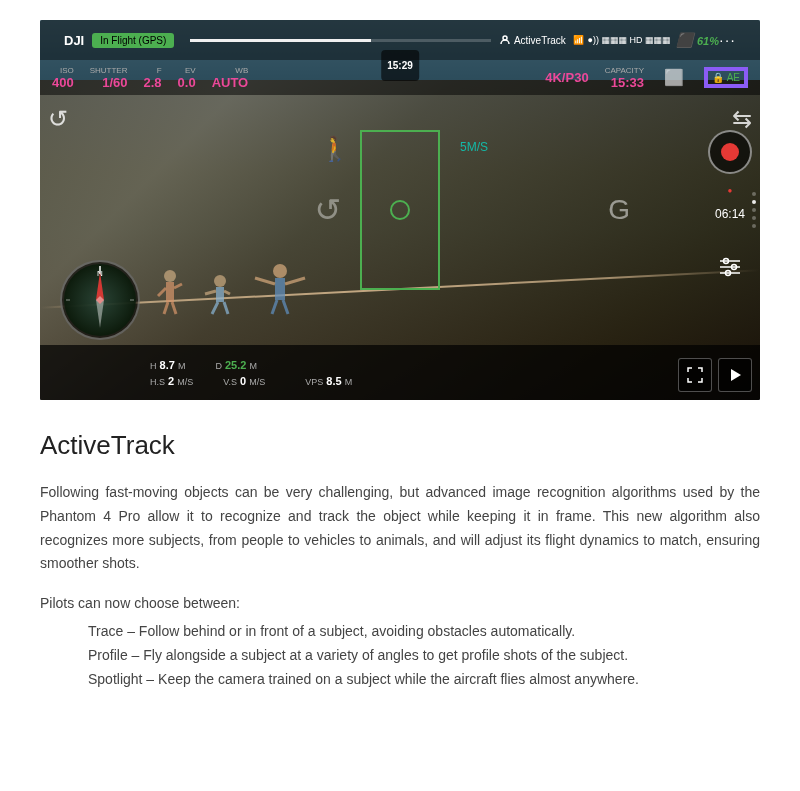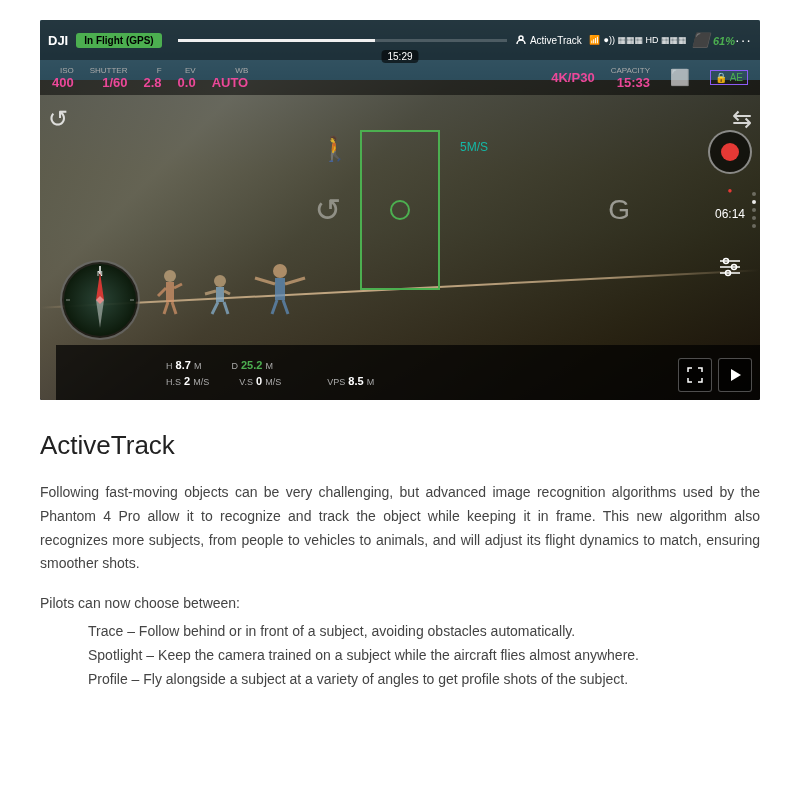--- a/index.html
+++ b/index.html
@@ -53,40 +53,40 @@
     }
 
     
     .hud-top {
       position: absolute;
       top: 0; left: 0; right: 0;
       height: 40px;
       background: rgba(0,0,0,0.7);
       display: flex;
       align-items: center;
-      padding: 0 8px;
+      padding: 0 24px;
       z-index: 10;
       font-size: 11px;
       color: #ffffff;
     }
 
     .hud-logo {
       color: #ffffff;
       font-weight: bold;
       font-size: 13px;
       margin-right: 8px;
     }
 
     .hud-flight-status {
       background: #4CAF50;
       color: #000;
       padding: 2px 8px;
       border-radius: 3px;
       font-size: 10px;
-      font-weight: bold;
+      font-weight: normal;
       margin-right: 8px;
     }
 
     .hud-progress-bar {
       flex: 1;
       height: 3px;
       background: rgba(255,255,255,0.2);
       margin: 0 8px;
       position: relative;
     }
@@ -139,21 +139,21 @@
       font-size: 13px;
       font-weight: bold;
       color: #ec4899;
     }
 
     .hud-spacer {
       flex: 1;
     }
 
     .hud-ae-box {
-      border: 1px solid #8b5cf6;
+      border: 4px solid #8b5cf6;
       padding: 1px 4px;
       font-size: 10px;
       color: #4CAF50;
     }
 
     .stop-btn {
       width: 52px;
       height: 52px;
       background: #e53935;
       border-radius: 50%;
@@ -249,21 +249,21 @@
       border-radius: 50%;
       background: rgba(0,0,0,0.6);
       border: 2px solid rgba(255,255,255,0.3);
       position: relative;
       overflow: hidden;
     }
 
     
     .hud-bottom {
       position: absolute;
-      bottom: 0; left: 16px; right: 0;
+      bottom: 0; left: 0; right: 0;
       height: 55px;
       background: rgba(0,0,0,0.7);
       z-index: 10;
       display: flex;
       flex-direction: column;
       justify-content: center;
       padding: 0 100px 0 110px;
     }
 
     .telemetry-row {
@@ -406,23 +406,24 @@
 
     
     .hud-timer {
       position: absolute;
       top: 30px;
       left: 50%;
       transform: translateX(-50%);
       background: rgba(0,0,0,0.6);
       color: #fff;
       font-size: 10px;
-      padding: 1px 6px;
+      padding: 10px 6px;
       border-radius: 4px;
       z-index: 11;
+      font-weight: bold;
     }
 
     
     .g-indicator {
       position: absolute;
       top: 50%;
       right: 130px;
       transform: translateY(-50%);
       color: rgba(255,255,255,0.5);
       font-size: 28px;
@@ -655,21 +656,21 @@
           <span>
             <span class="telem-label">H.S</span>
             <span class="telem-value">2</span>
             <span class="telem-unit">M/S</span>
           </span>
           <span style="margin-left:10px;">
             <span class="telem-label">V.S</span>
             <span class="telem-value">0</span>
             <span class="telem-unit">M/S</span>
           </span>
-          <span style="margin-left:26px;">
+          <span style="margin-left:20px;">
             <span class="telem-label">VPS</span>
             <span class="telem-value">8.5</span>
             <span class="telem-unit">M</span>
           </span>
         </div>
       </div>
 
       <div class="hud-bottom-right">
         <div class="hud-icon-box">
           <svg width="16" height="16" viewBox="0 0 16 16" fill="none">
@@ -690,17 +691,17 @@
   </div>
 
   <div class="text-content">
     <h2 class="feature-title">ActiveTrack</h2>
 
 
     <p class="feature-description">Following fast-moving objects can be very challenging, but advanced image recognition algorithms used by the Phantom 4 Pro allow it to recognize and track the object while keeping it in frame. This new algorithm also recognizes more subjects, from people to vehicles to animals, and will adjust its flight dynamics to match, ensuring smoother shots.</p>
 
     <p class="feature-list-header">Pilots can now choose between:</p>
     <p class="feature-list-item">Trace – Follow behind or in front of a subject, avoiding obstacles automatically.</p>
+    <p class="feature-list-item">Profile – Fly alongside a subject at a variety of angles to get profile shots of the subject.</p>
     <p class="feature-list-item">Spotlight – Keep the camera trained on a subject while the aircraft flies almost anywhere.</p>
-    <p class="feature-list-item">Profile – Fly alongside a subject at a variety of angles to get profile shots of the subject.</p>
   </div>
 
 </div>
 
 </body></html>

